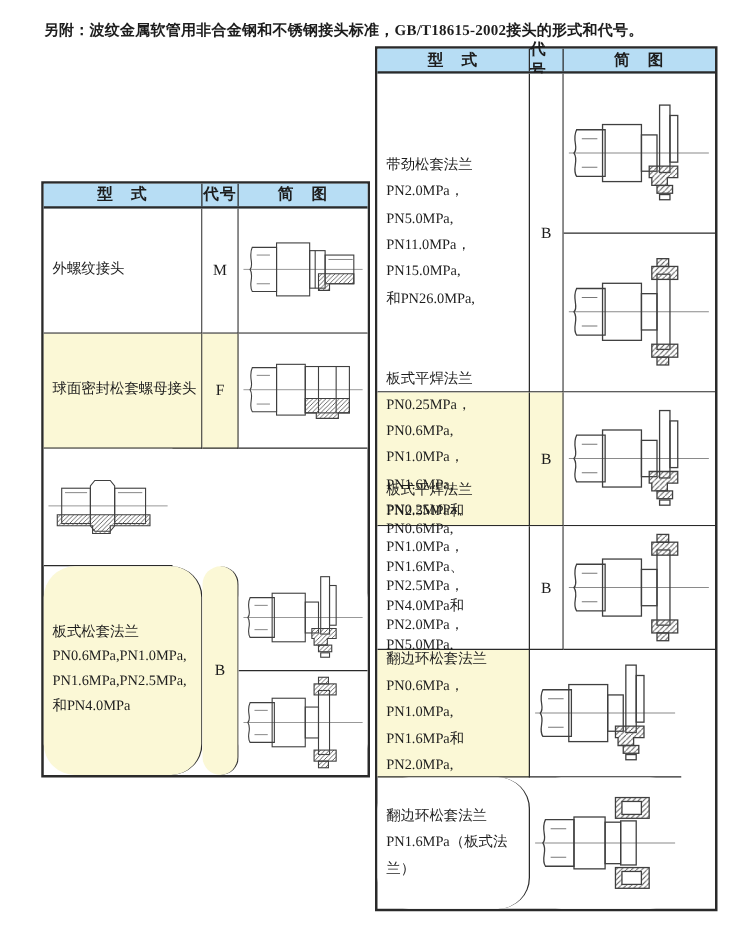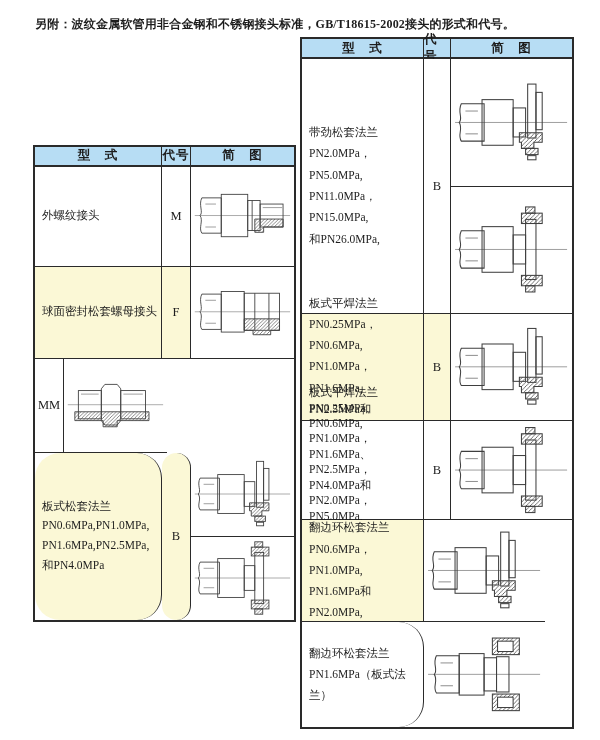--- a/index.html
+++ b/index.html
@@ -94,21 +94,20 @@
               <rect x="32" y="20" width="26" height="46" fill="none" stroke="#3f3f3f" stroke-width="1"></rect>
               <rect x="58" y="22" width="40" height="42" fill="none" stroke="#3f3f3f" stroke-width="1"></rect>
               <line x1="70" y1="22" x2="70" y2="64" stroke="#3f3f3f" stroke-width="1"></line>
               <line x1="86" y1="22" x2="86" y2="64" stroke="#3f3f3f" stroke-width="1"></line>
               <path d="M58,51 L98,51 L98,64 L88,64 L88,69 L68,69 L68,64 L58,64 Z" fill="url(#h2)" stroke="#3f3f3f" stroke-width="1"></path>
             </svg>
           </div>
         </div>
     </div>
     <div class="row lr2">
-      <div class="cell code w-code">MM</div>
       <div class="cell diag w-diag">
           <div class="diag-box">
             <svg viewBox="0 0 112 86" preserveAspectRatio="xMidYMid meet">
               <defs>
                 <pattern id="h3" patternUnits="userSpaceOnUse" width="4" height="4">
                   <path d="M0,4 L4,0" stroke="#555555" stroke-width="0.8" fill="none"></path>
                 </pattern>
               </defs>
               <line x1="2" y1="43" x2="110" y2="43" stroke="#8a8a8a" stroke-width="0.8"></line>
               <rect x="14" y="27" width="26" height="32" fill="none" stroke="#3f3f3f" stroke-width="1"></rect>

